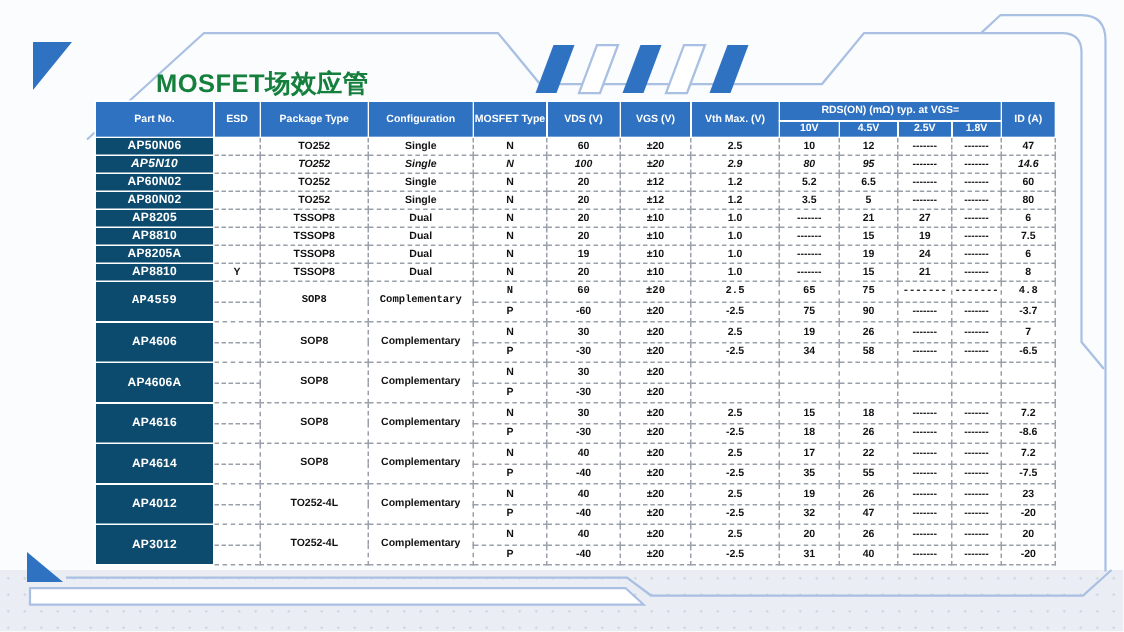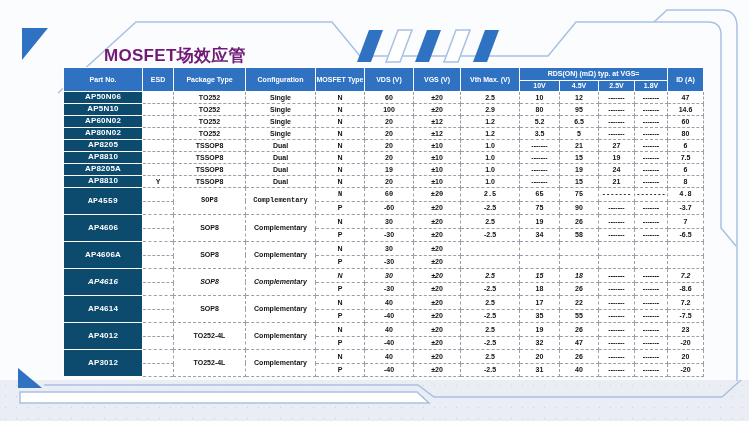--- a/index.html
+++ b/index.html
@@ -11,21 +11,21 @@
   .bg-pattern{
     position:absolute;left:0;top:380px;width:749px;height:41px;
     background-color:#eaedf3;
     background-image:radial-gradient(#ccd3e0 0.8px, transparent 0.9px);
     background-size:11px 11px;
     z-index:0;
   }
   svg.deco{position:absolute;left:0;top:0;z-index:1;}
   .page-title{
     position:absolute;left:104px;top:44px;z-index:3;
-    font-size:17px;font-weight:bold;color:#701a75;letter-spacing:0.3px;
+    font-size:17px;font-weight:bold;color:#15803d;letter-spacing:0.3px;
   }
   table.mos{
     position:absolute;left:63px;top:67px;z-index:2;
     width:640px;border-collapse:collapse;table-layout:fixed;
     background:#ffffff;
   }
   table.mos td,table.mos th{
     padding:0;margin:0;text-align:center;vertical-align:middle;
     font-size:7px;line-height:1.05;font-weight:bold;color:#111;
     border:1px dashed #9aa0aa;overflow:hidden;white-space:nowrap;
@@ -117,21 +117,21 @@
           <td>N</td>
           <td>60</td>
           <td>±20</td>
           <td>2.5</td>
           <td>10</td>
           <td>12</td>
           <td>-------</td>
           <td>-------</td>
           <td>47</td>
         </tr>
-        <tr style="height: 12px;">
+        <tr style="height: 12px; font-style: italic;">
           <td rowspan="1" class="part">AP5N10</td>
           <td></td>
           <td rowspan="1">TO252</td>
           <td rowspan="1">Single</td>
           <td>N</td>
           <td>100</td>
           <td>±20</td>
           <td>2.9</td>
           <td>80</td>
           <td>95</td>
@@ -303,21 +303,21 @@
           <td>P</td>
           <td>-30</td>
           <td>±20</td>
           <td></td>
           <td></td>
           <td></td>
           <td></td>
           <td></td>
           <td></td>
         </tr>
-        <tr style="height: 13.5px; font-style: italic;">
+        <tr style="height: 13.5px;">
           <td rowspan="2" class="part">AP4616</td>
           <td></td>
           <td rowspan="2">SOP8</td>
           <td rowspan="2">Complementary</td>
           <td>N</td>
           <td>30</td>
           <td>±20</td>
           <td>2.5</td>
           <td>15</td>
           <td>18</td>

